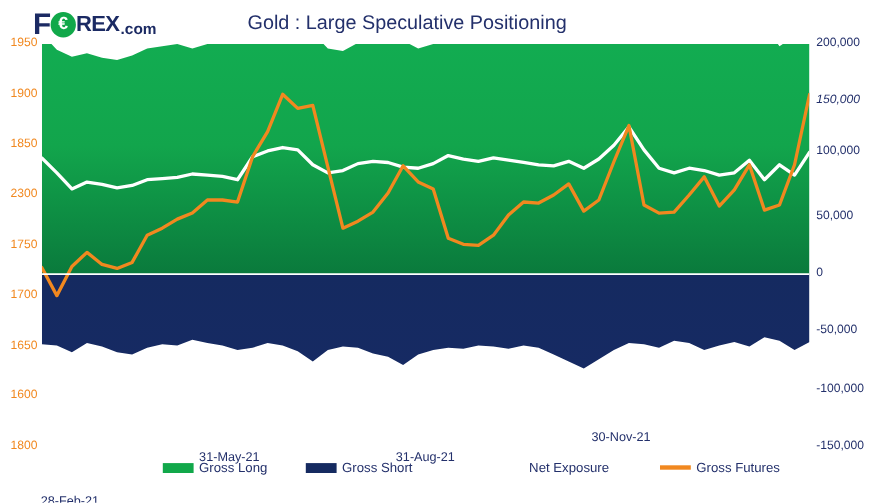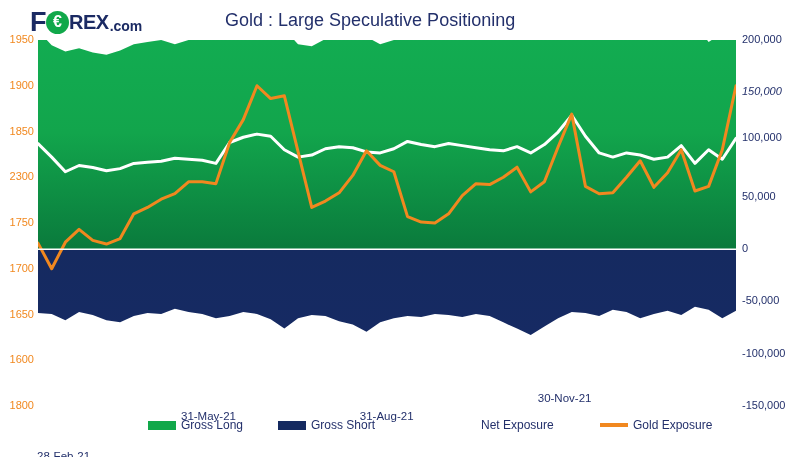--- a/index.html
+++ b/index.html
@@ -153,17 +153,17 @@
       <div class="lg-item" style="left: 448px; top: 2px;">
         <span class="lg-line" style="background: rgb(255, 255, 255);"></span>
         <span class="lg-text">Net Exposure</span>
       </div>
       <div class="lg-item" style="left: 278px; top: 2px;">
         <span class="lg-swatch" style="background: rgb(21, 42, 96);"></span>
         <span class="lg-text">Gross Short</span>
       </div>
       <div class="lg-item" style="left: 600px; top: 2px;">
         <span class="lg-line" style="background: rgb(241, 136, 31);"></span>
-        <span class="lg-text">Gold Exposure</span>
+        <span class="lg-text">Gross Futures</span>
       </div>
     </div>
 
 </div>
 
 </body></html>

